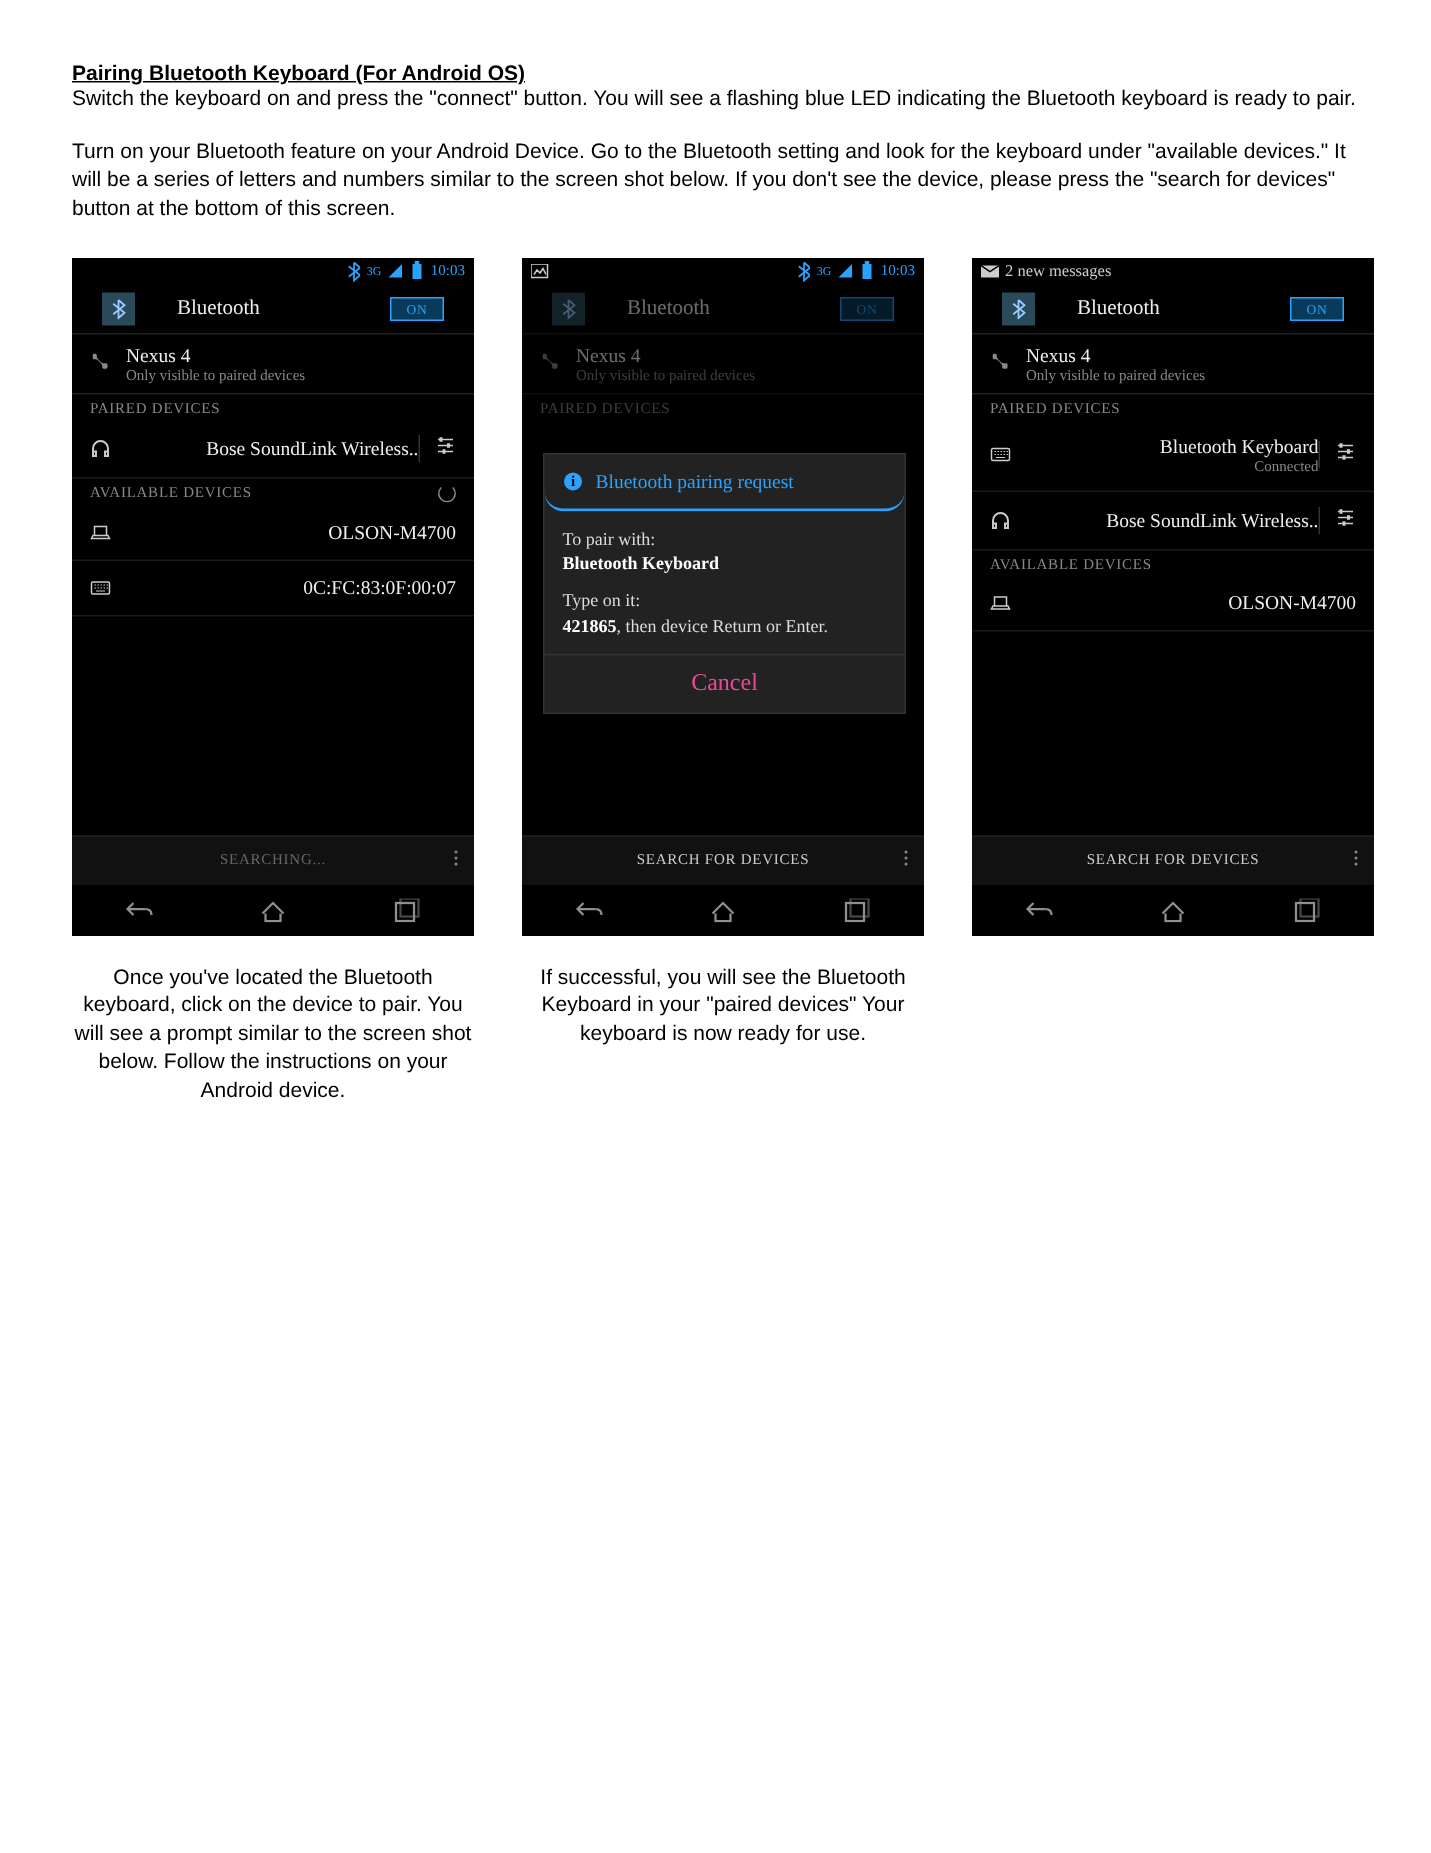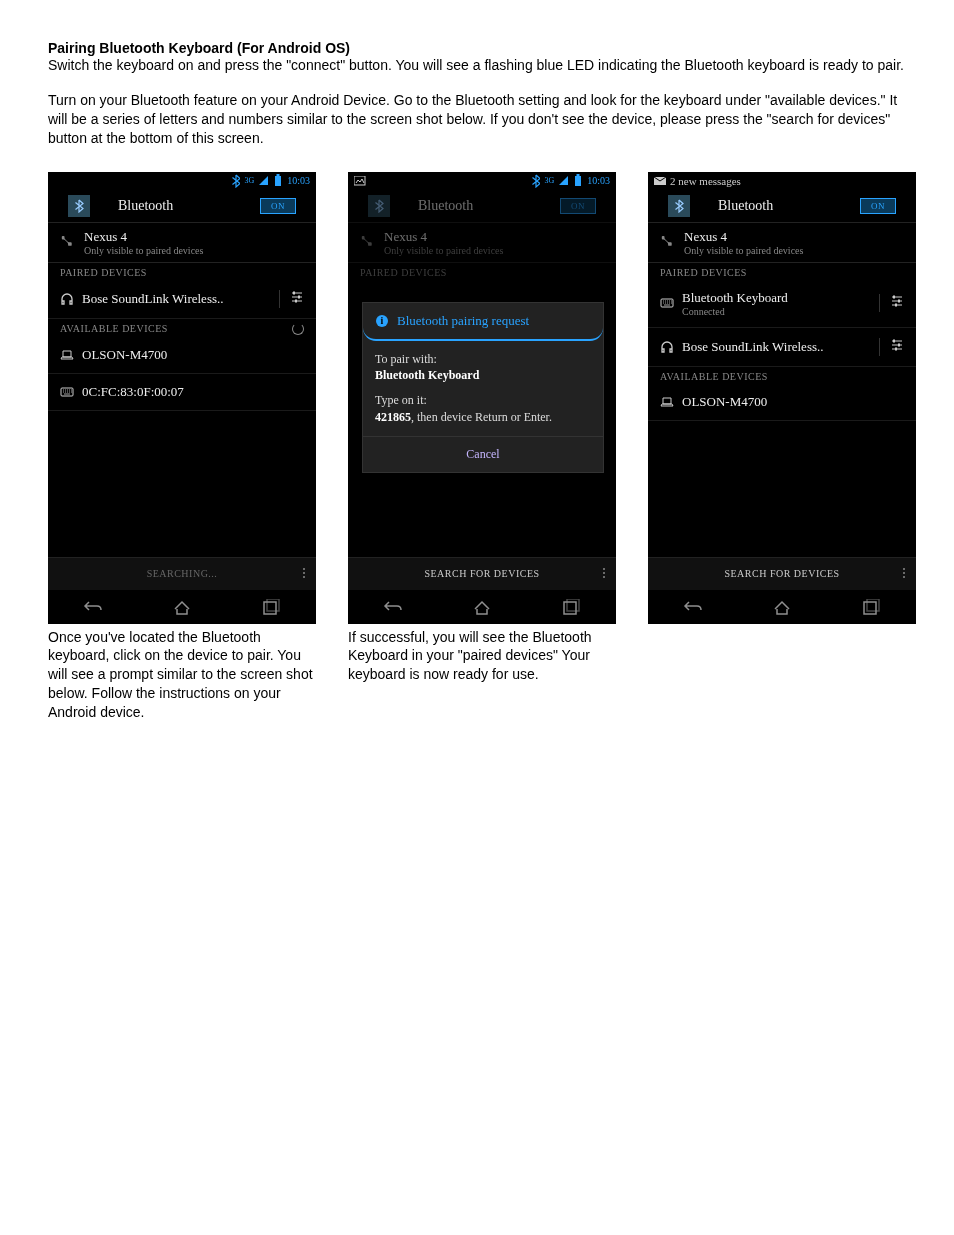--- a/index.html
+++ b/index.html
@@ -5,21 +5,21 @@
   body {
     margin: 0;
     padding: 40px 48px;
     font-family: Arial, Helvetica, sans-serif;
     font-size: 14px;
     color: #000;
     background: #fff;
     width: 954px;
     box-sizing: border-box;
   }
-  .heading { font-weight: bold; }
+  .heading { font-weight: bold; text-decoration: underline; }
   .para { margin-bottom: 16px; line-height: 1.35; }
   .row { display: flex; gap: 32px; margin-top: 24px; }
   .col { flex: 0 0 268px; }
   .phone {
     width: 268px;
     height: 452px;
     background: #000;
     position: relative;
     color: #ccc;
     font-family: Liberation Serif, serif;
@@ -71,21 +71,21 @@
   .section-hdr {
     color:#888; font-size:10px; padding:4px 12px 2px;
     letter-spacing:0.5px;
     display:flex; align-items:center; justify-content:space-between;
   }
   .device-row {
     display:flex; align-items:center; padding:10px 12px;
     color:#eee; font-size:13px;
     border-bottom:1px solid #1a1a1a;
   }
-  .device-row .label { flex:1; margin-left:8px; }
+  .device-row .label { flex:1; margin-left:26px;text-align:right; }
   .device-row .sub { color:#888; font-size:10px; display:block; }
   .settings-icon { color:#999; padding-left:10px; border-left:1px solid #333;}
   .footer-btn {
     position:absolute; bottom:34px; left:0; right:0;
     height:32px;
     display:flex; align-items:center; justify-content:center;
     color:#ccc; font-size:10px; letter-spacing:0.5px;
     border-top:1px solid #222;
     background:#111;
   }
@@ -106,23 +106,23 @@
     display:flex; align-items:center; gap:8px;
     padding:10px 12px;
     color:#29a3ff; font-size:13px;
     border-bottom:2px solid #29a3ff;
     border-radius:13px;
   }
   .dialog-body { padding:10px 12px; color:#ddd; font-size:12px; line-height:1.4;}
   .dialog-body b { color:#fff; }
   .dialog-cancel {
     border-top:1px solid #333;
-    text-align:center; padding:10px 0; color:#c4b5fd; font-size:12px;
-  }
-  .caption { margin-top:4px; font-size:14px; line-height:1.35; }
+    text-align:center; padding:10px 0; color:#ec4899; font-size:16px;
+  }
+  .caption { margin-top:18px; font-size:14px; line-height:1.35;text-align:center; }
   .spinner {
     width:10px;height:10px;border:1px solid #888;border-top-color:transparent;border-radius:50%;
   }
 </style>
 </head>
 <body>
 
 <svg width="0" height="0" style="position:absolute">
   <defs>
     <g id="i-bt">

